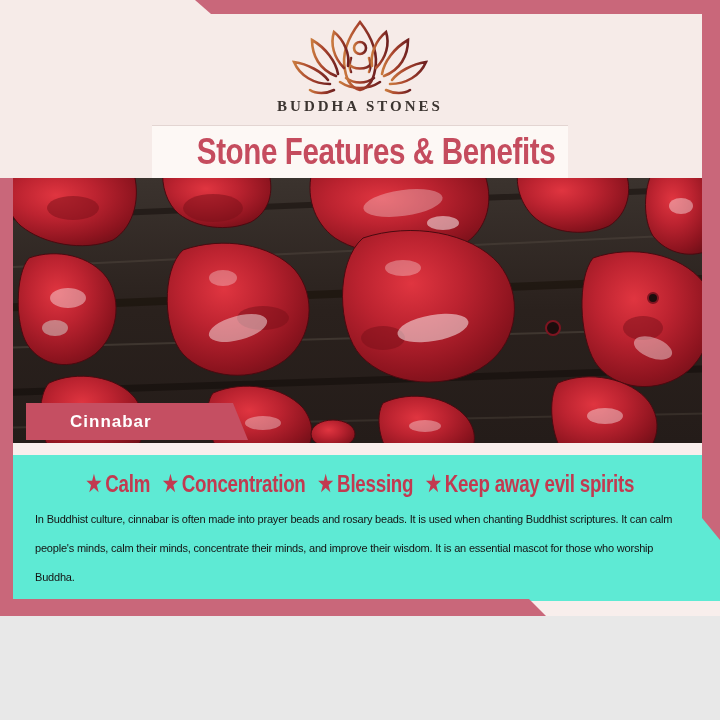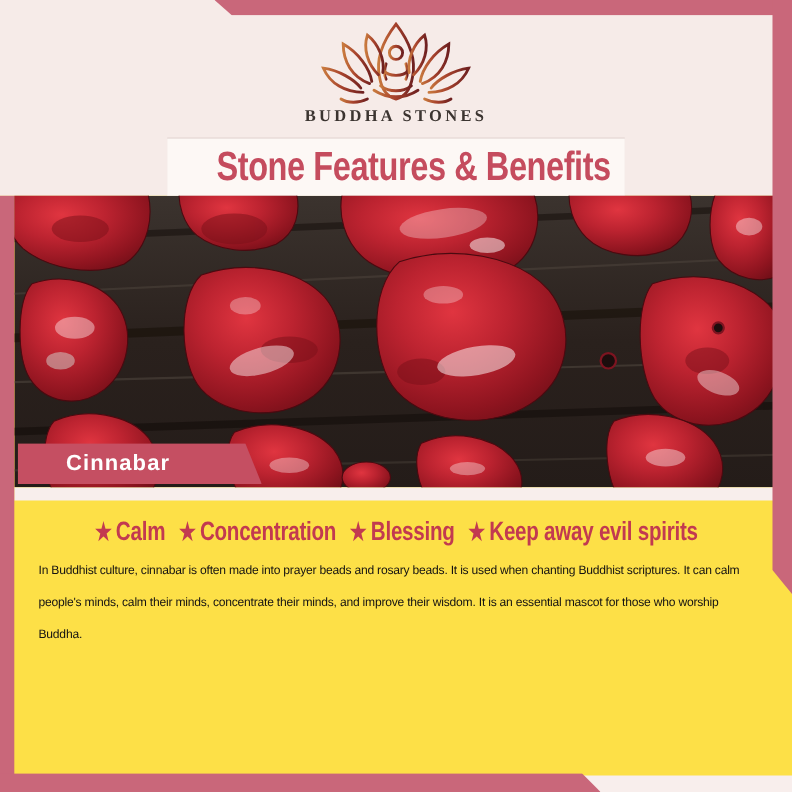--- a/index.html
+++ b/index.html
@@ -1,18 +1,18 @@
 <!DOCTYPE html>
 <html style="--ribbon-pink: #c9677a; --accent-red: #c23a50; --tag-red: #c54f62; --title-red: #c54c5e; --cream: #f6ebe8; --cream-strip: #f8eeec; --banner-bg: #fdf8f5; --text-black: #141212;"><head>
 <meta charset="utf-8">
 <style>
   html,body{margin:0;padding:0;background:#e8e8e8;}
   .canvas{
-    position:relative;width:720px;height:720px;overflow:hidden;
-    background:#fde047;font-family:"Liberation Sans",sans-serif;
+    position:relative;width:720px;height:616px;overflow:hidden;
+    background:#5eead4;font-family:"Liberation Sans",sans-serif;
   }
   
   .top-section{position:absolute;left:0;top:0;width:720px;height:178px;background:var(--cream);}
   .mid-cream-strip{position:absolute;left:13px;top:443px;width:707px;height:12px;background:var(--cream-strip);}
   .bottom-cream-strip{position:absolute;left:400px;right:0;bottom:0;height:15px;background:var(--cream-strip);}
   
   .ribbon{background:var(--ribbon-pink);position:absolute;}
   .ribbon-top{left:0;top:0;width:720px;height:14px;
     clip-path:polygon(195px 0,720px 0,720px 14px,211px 14px);}
   .ribbon-right{right:0;top:0;width:18px;height:540px;
@@ -36,24 +36,24 @@
   .title-banner .title-text{
     font-size:37px;font-weight:700;color:var(--title-red);
     white-space:nowrap;transform:scaleX(.8);transform-origin:center;
     letter-spacing:-.5px;
   }
   
   .photo{position:absolute;left:13px;top:178px;width:694px;height:265px;z-index:1;}
   .photo svg{display:block;width:100%;height:100%;}
   
   .cinnabar-tag{
-    position:absolute;left:16px;top:403px;width:222px;height:37px;z-index:3;
+    position:absolute;left:26px;top:403px;width:222px;height:37px;z-index:3;
     background:var(--tag-red);
     clip-path:polygon(0 0,calc(100% - 15px) 0,100% 100%,0 100%);
-    color:#ffffff;font-size:20px;font-weight:700;letter-spacing:1px;
+    color:#ffffff;font-size:17px;font-weight:700;letter-spacing:1px;
     line-height:37px;padding-left:44px;box-sizing:border-box;
   }
   
   .features-row{
     position:absolute;left:13px;top:470px;width:694px;
     display:flex;justify-content:center;white-space:nowrap;
   }
   .features-inner{
     display:flex;gap:16px;transform:scaleX(.78);transform-origin:center;
     color:var(--accent-red);font-size:24px;font-weight:700;letter-spacing:-.3px;

